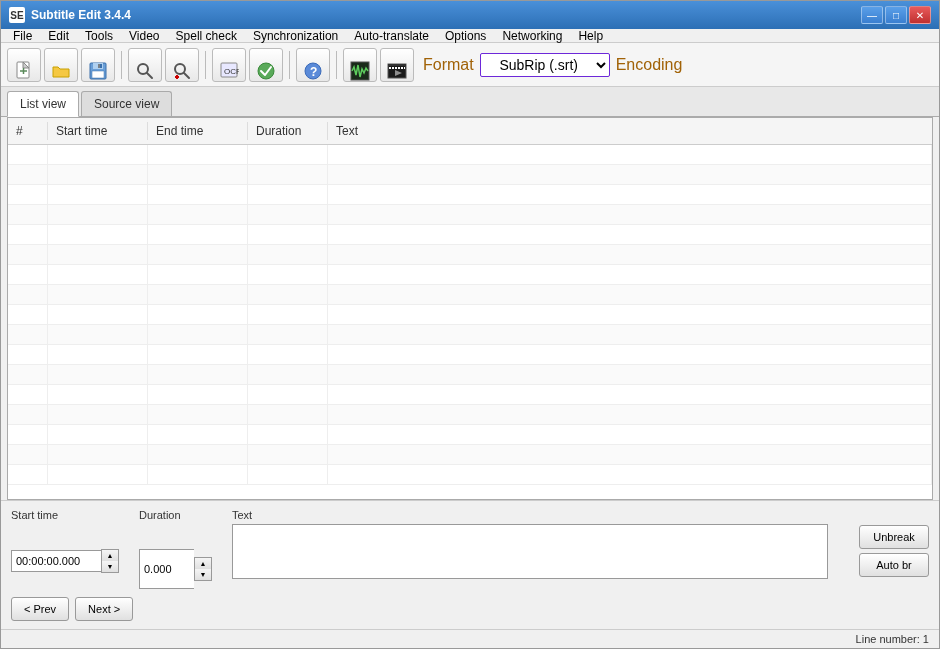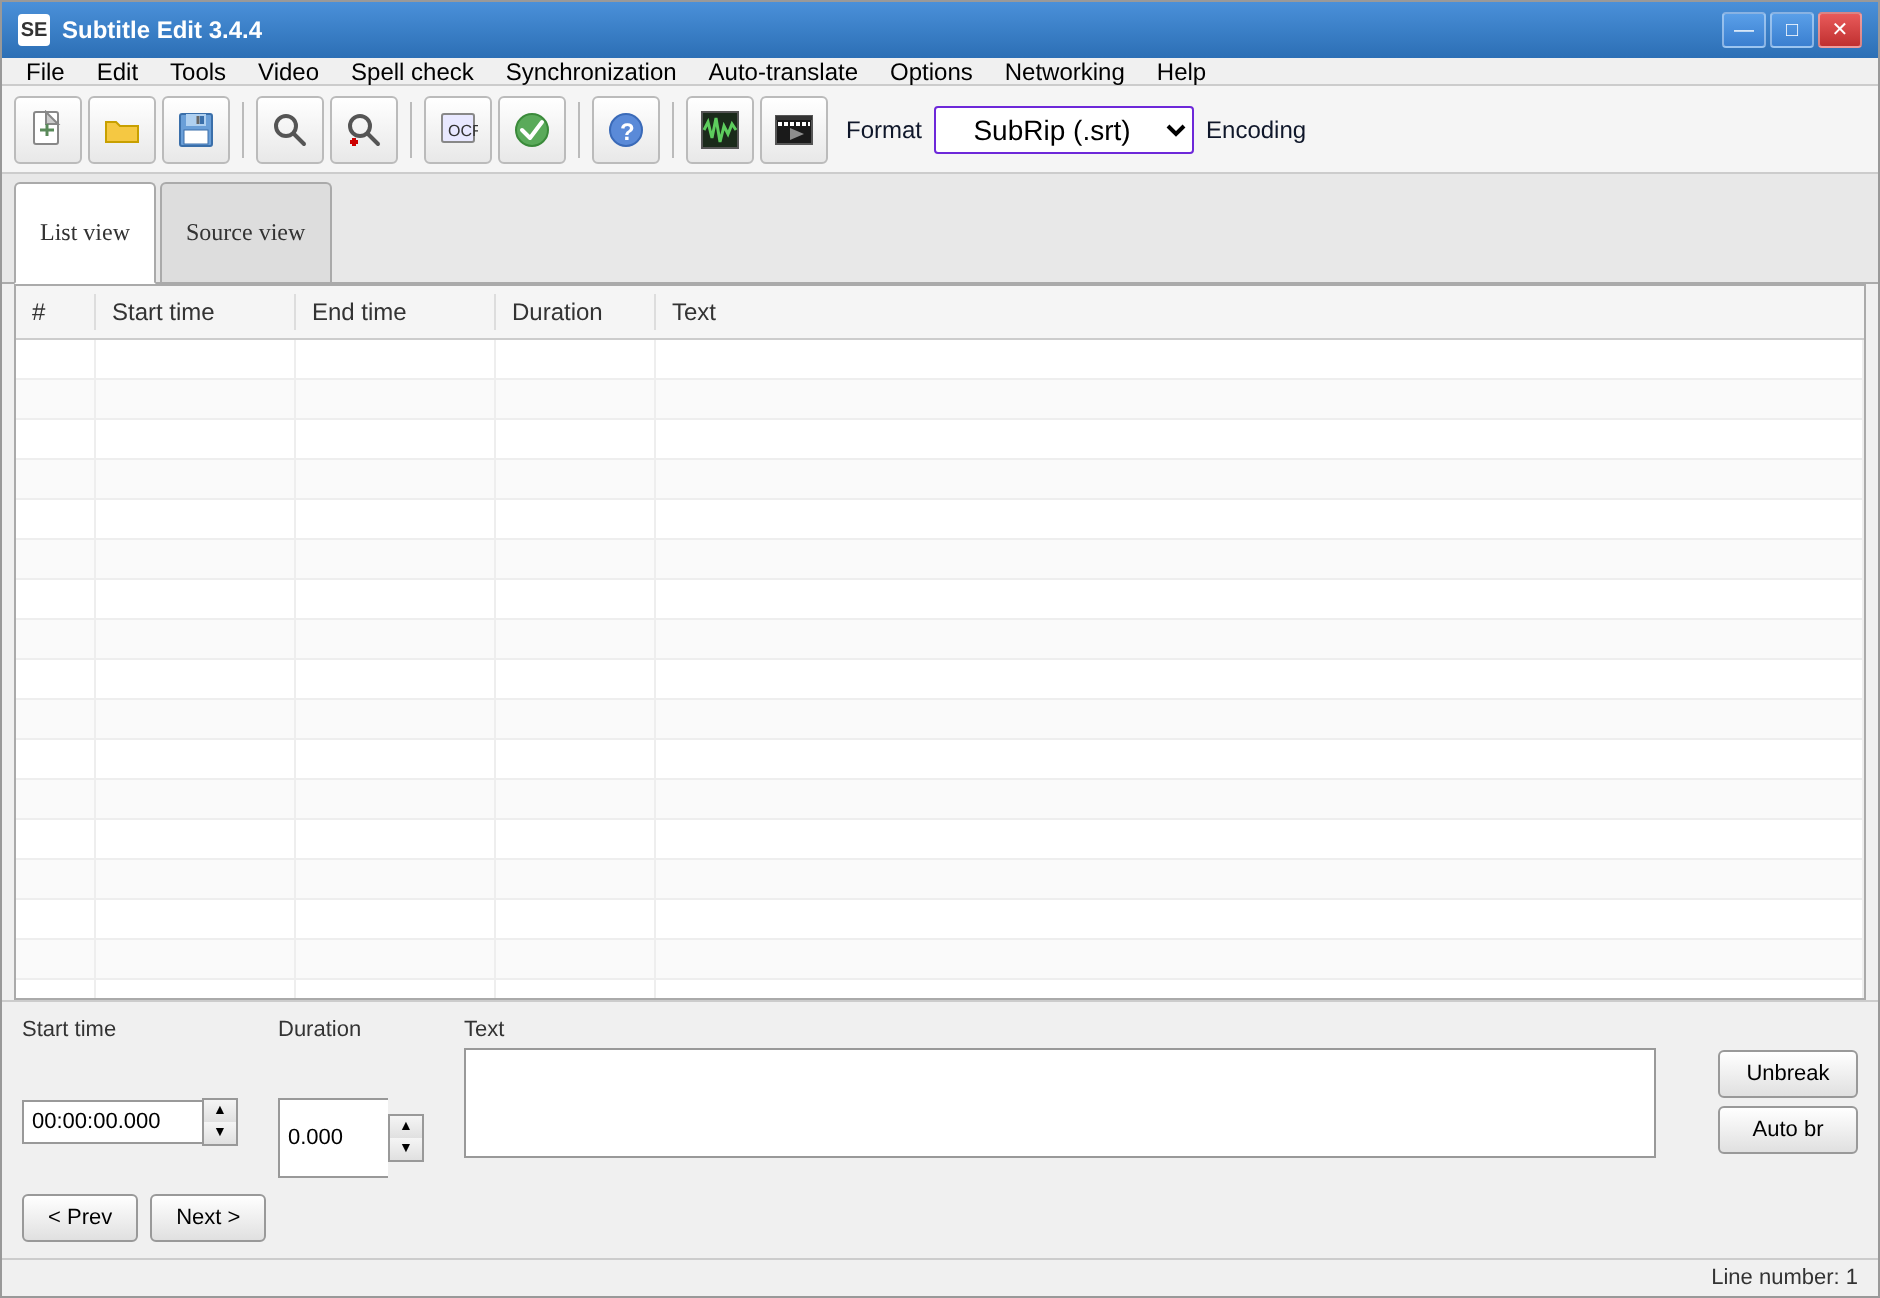--- a/index.html
+++ b/index.html
@@ -93,67 +93,66 @@
       height: 44px;
     }
     .toolbar-btn {
       width: 34px;
       height: 34px;
       border: 1px solid #bbb;
       background: linear-gradient(to bottom, #fff, #e8e8e8);
       border-radius: 3px;
       cursor: pointer;
       display: flex;
-      align-items: center;
+      align-items: flex-end;
       justify-content: center;
       font-size: 16px;
     }
     .toolbar-separator {
       width: 1px;
       height: 28px;
       background: #bbb;
       margin: 0 3px;
     }
     .format-section {
       display: flex;
       align-items: center;
       gap: 6px;
       margin-left: 6px;
     }
     .format-label {
-      font-size: 12px;
-      color: #0f172a;
+      font-size: 16px;
+      color: #a16207;
     }
     .format-select {
       height: 24px;
       border: 1px solid #6d28d9;
       background: white;
       font-size: 14px;
       padding: 0 4px;
       border-radius: 2px;
       min-width: 130px;
       text-align: center;
     }
     .tabs-bar {
       display: flex;
       background: #e8e8e8;
       border-bottom: 1px solid #aaa;
       padding: 4px 6px 0;
       gap: 2px;
     }
     .tab {
-      padding: 17px 12px;
+      padding: 5px 12px;
       border: 1px solid #aaa;
       border-bottom: none;
       background: #ddd;
       cursor: pointer;
       border-radius: 3px 3px 0 0;
       font-size: 12px;
       color: #333;
-      font-family: Liberation Serif, serif;
     }
     .tab.active {
       background: white;
       border-bottom: 1px solid white;
       margin-bottom: -1px;
       font-weight: normal;
     }
     .main-content {
       flex: 1;
       background: white;

